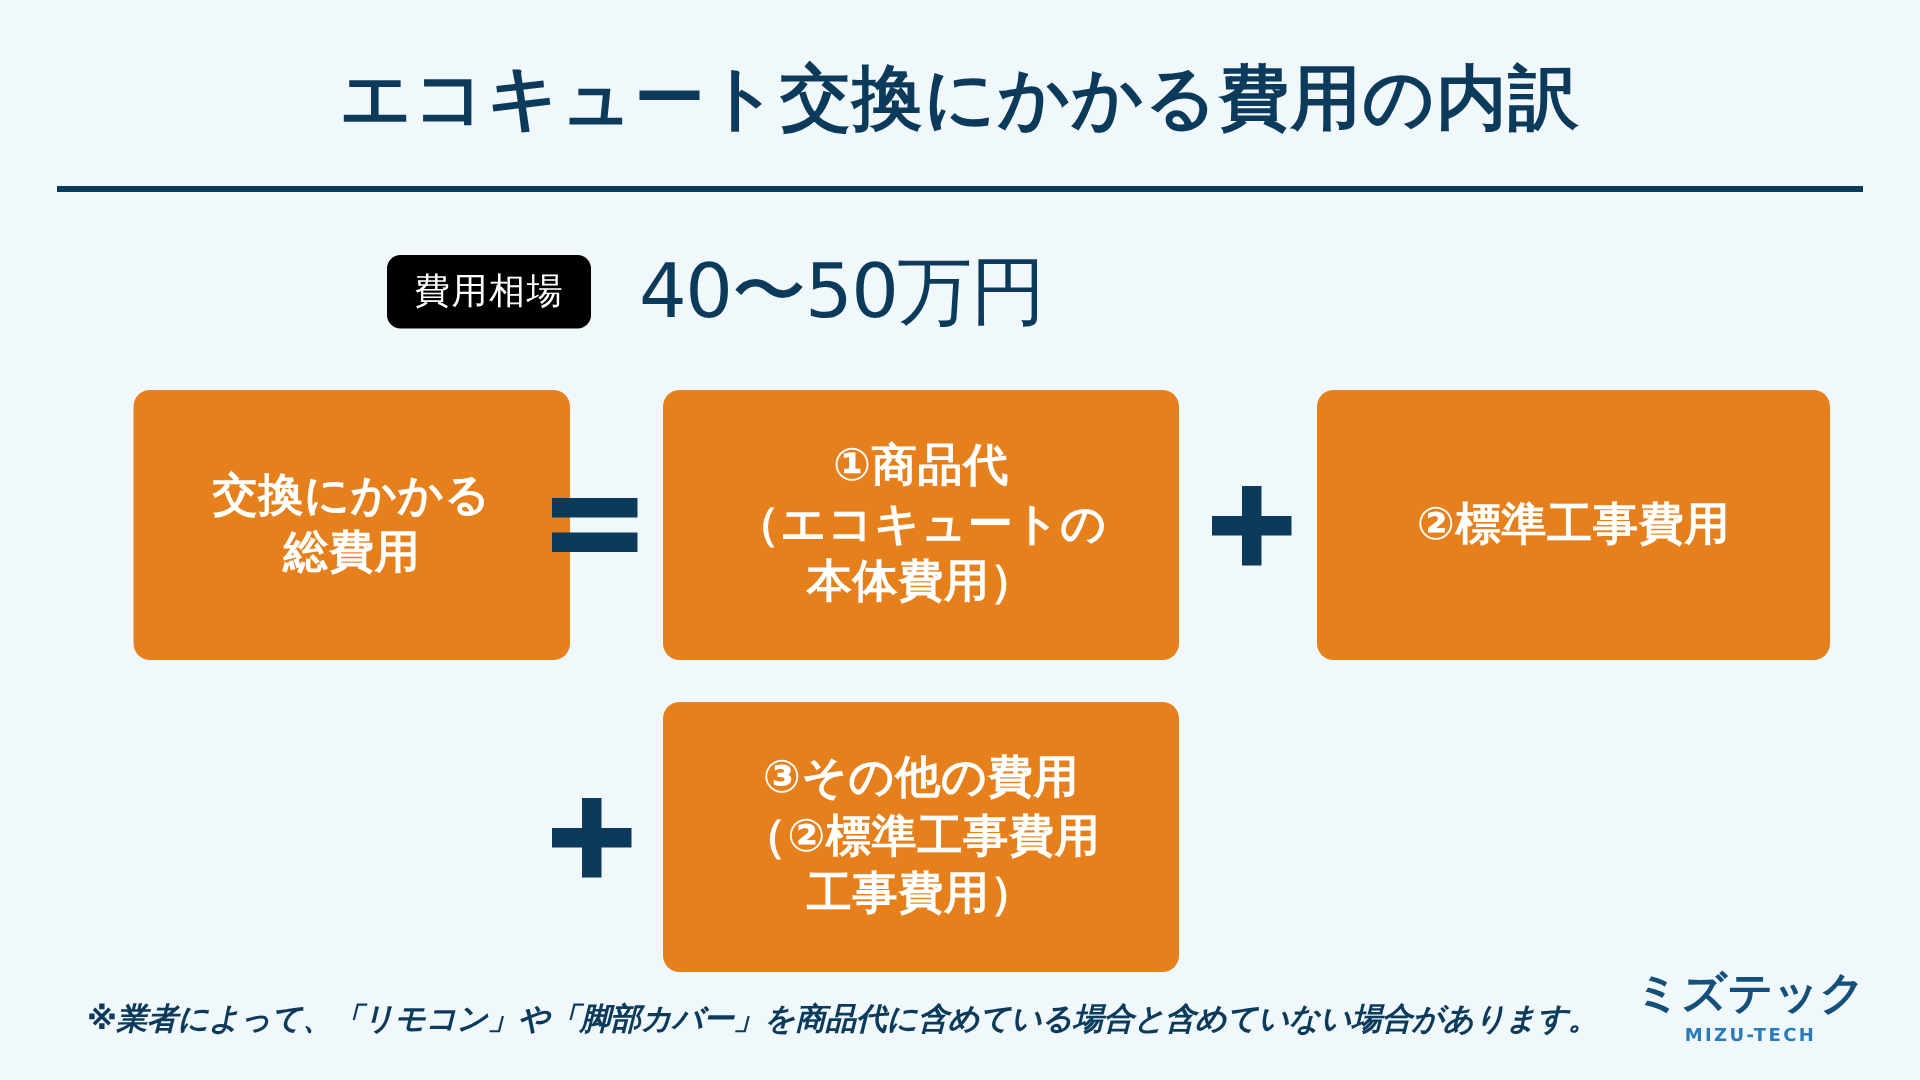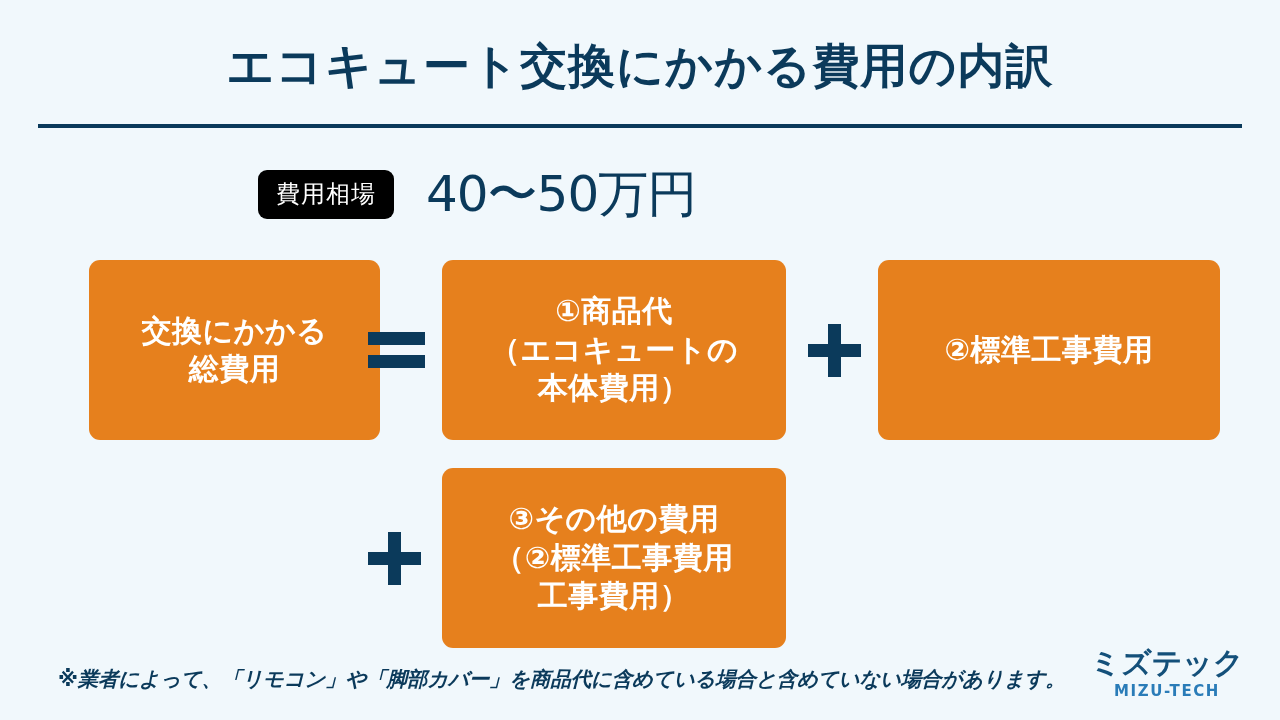--- a/index.html
+++ b/index.html
@@ -210,21 +210,21 @@
   .logo-mark {
     font-size: 30px;
     font-weight: bold;
     color: #14507a;
     line-height: 1;
     letter-spacing: 0px;
     white-space: nowrap;
   }
   .logo-sub {
     margin-top: 6px;
-    font-size: 15px;
+    font-size: 12px;
     font-weight: bold;
     color: #2a7cb8;
     letter-spacing: 1.6px;
     line-height: 1;
     white-space: nowrap;
   }
 </style>
 </head>
 <body>
 

